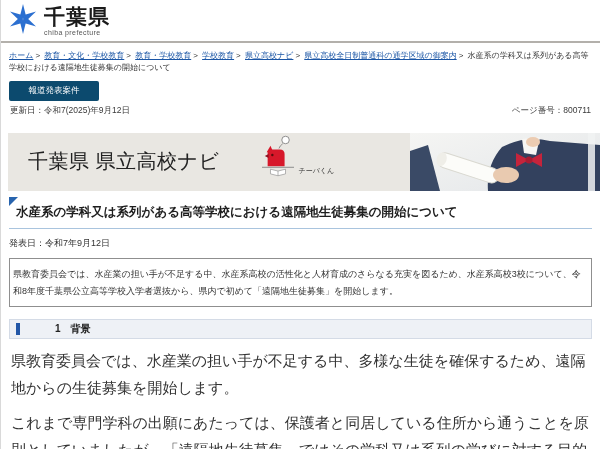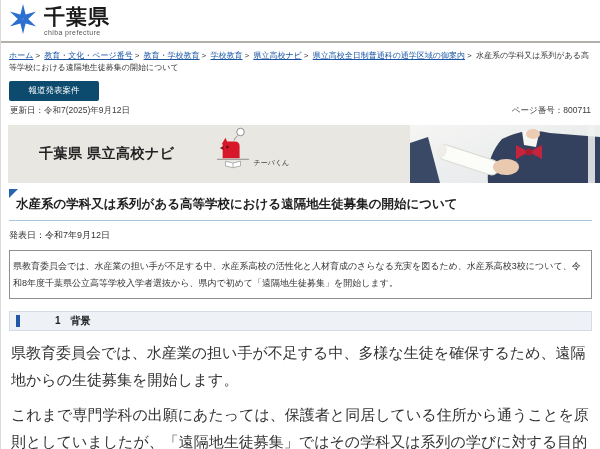--- a/index.html
+++ b/index.html
@@ -21,25 +21,25 @@
   .breadcrumb a{color:#1a55a5;text-decoration:underline;cursor:pointer;}
   .crumb-sep{margin:0 2px;color:#333;}
   .crumb-current{color:#333;}
   
   .press-btn{
     display:inline-block;margin:6px 0 0 8px;background:#0c4a6e;color:#fff;
     font-size:8.5px;padding:4px 0;width:90px;text-align:center;border:none;
     border-radius:2px;cursor:pointer;
   }
   
-  .meta-row{display:flex;justify-content:space-between;margin:4px 9px 8px 9px;font-size:8.5px;color:#3a3a3a;}
+  .meta-row{display:flex;justify-content:space-between;margin:4px 9px 16px 9px;font-size:8.5px;color:#3a3a3a;}
   
   .banner{margin:4px 0 0 7px;height:58px;display:flex;background:#e9e7e2;}
   .banner-left{flex:1;display:flex;align-items:center;}
-  .banner-title{font-size:14px;font-weight:bold;color:#222;margin-left:31px;letter-spacing:.5px;}
+  .banner-title{font-size:20px;font-weight:normal;color:#222;margin-left:20px;letter-spacing:.5px;}
   .mascot-wrap{display:flex;align-items:flex-end;margin-left:42px;padding-bottom:7px;gap:5px;}
   .mascot-label{font-size:7px;color:#333;padding-bottom:6px;}
   .banner-photo{width:190px;height:58px;flex:0 0 auto;}
   
   .article-title{
     position:relative;margin:6px 8px 0 8px;padding:7px 0 7px 7px;
     border-bottom:1px solid #a9c4de;
     font-size:12.5px;font-weight:bold;color:#1e1e1e;
   }
   .title-corner{
@@ -86,21 +86,21 @@
       <span class="logo-text-block">
         <span class="logo-kanji">千葉県</span>
         <span class="logo-en">chiba prefecture</span>
       </span>
     </div>
   </div>
 
   
   <div class="breadcrumb">
     <a>ホーム</a><span class="crumb-sep">&gt;</span>
-    <a>教育・文化・ページ番号</a><span class="crumb-sep">&gt;</span>
+    <a>教育・文化・学校教育</a><span class="crumb-sep">&gt;</span>
     <a>教育・学校教育</a><span class="crumb-sep">&gt;</span>
     <a>学校教育</a><span class="crumb-sep">&gt;</span>
     <a>県立高校ナビ</a><span class="crumb-sep">&gt;</span>
     <a>県立高校全日制普通科の通学区域の御案内</a><span class="crumb-sep">&gt;</span>
     <span class="crumb-current">水産系の学科又は系列がある高等学校における遠隔地生徒募集の開始について</span>
   </div>
 
   
   <button class="press-btn">報道発表案件</button>
 

